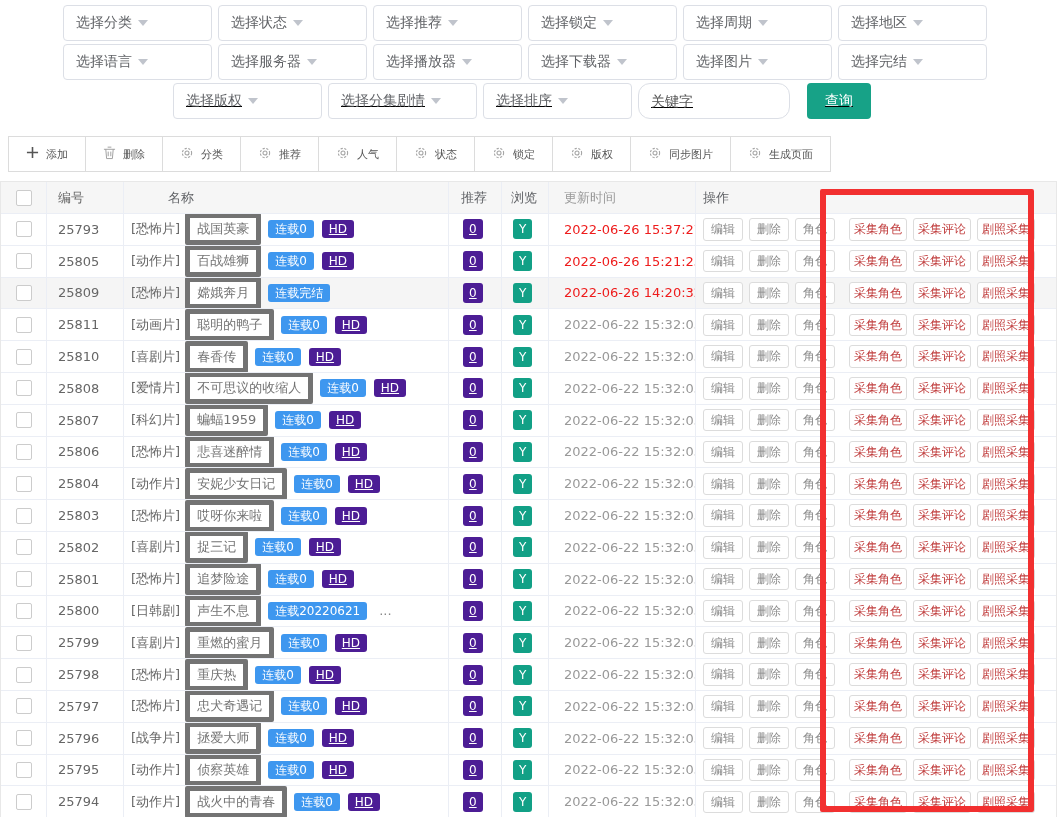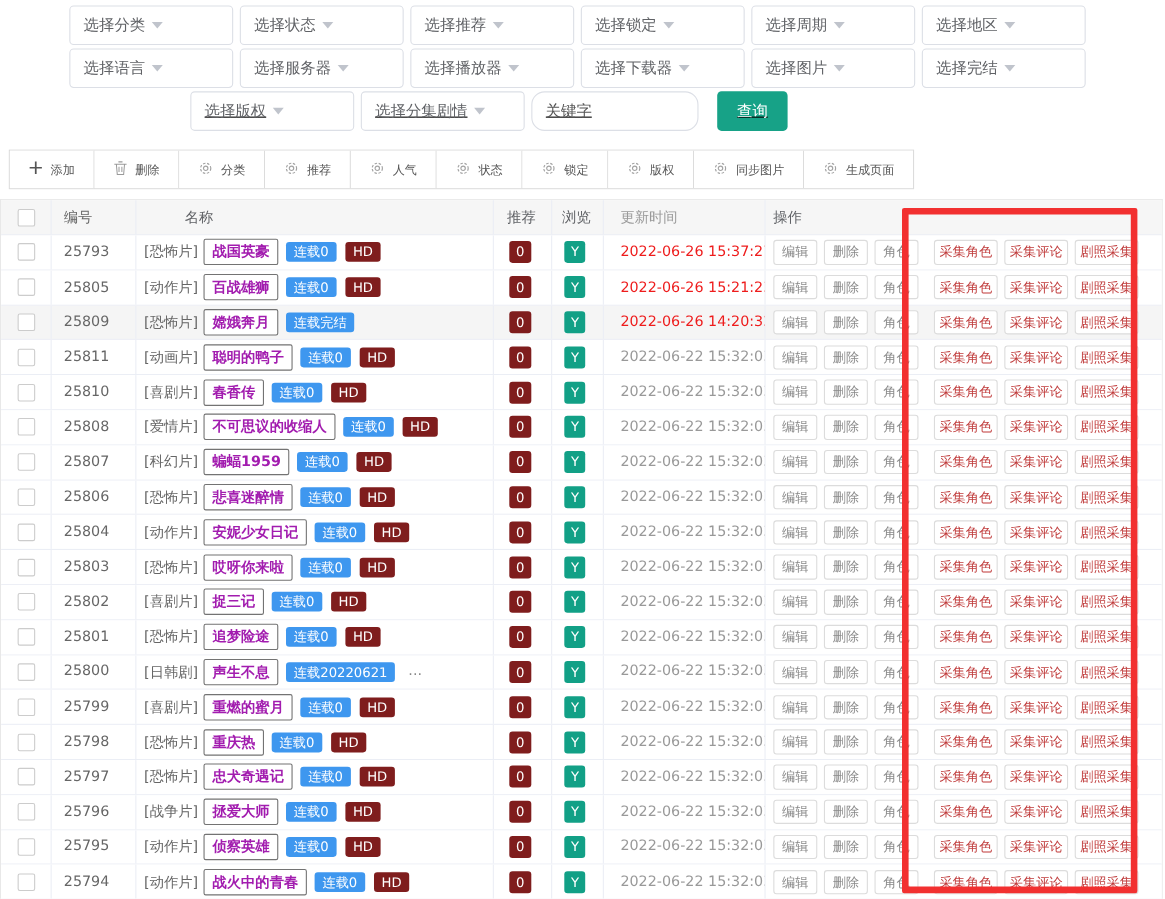--- a/index.html
+++ b/index.html
@@ -47,25 +47,25 @@
   .c-time  { width:147px; padding-left:15px; color:#999; }
   .c-op    { flex:1; padding-left:7px; gap:6px; }
   .head .c-name { padding-left:44px; }
   .head .c-rec  { padding-left:12px; }
   .head .c-view { padding-left:9px; }
   .time-red { color:#ee1c1c; }
 
   .checkbox { width:16px; height:16px; border:1px solid #ccc; border-radius:2px; background:#fff; cursor:pointer; }
 
   .cat { color:#666; margin-right:5px; }
-  .namebox { display:inline-block; border:1px solid #737373; border-radius:2px; background:#fff;
-    padding:2px 7px; color:#a21caf; margin-right:7px;font-weight:bold; }
+  .namebox { display:inline-block; border:5px solid #737373; border-radius:2px; background:#fff;
+    padding:2px 7px; color:#737373; margin-right:7px; }
   .badge { display:inline-block; border-radius:3px; color:#fff; font-size:12px; padding:3px 7px; line-height:1; }
   .b-blue { background:#3e97ef; margin-right:8px; }
-  .b-orange { background:#7f1d1d; }
+  .b-orange { background:#4c1d95;text-decoration:underline; }
   .b-teal { background:#12a086; }
   .sq { padding:4px 6px; }
   .ellipsis { color:#888; margin-left:4px; }
 
   .act { border:1px solid #dcdcdc; background:#fff; border-radius:3px; font-size:12px;
     padding:3px 7px; color:#8a8a8a; cursor:pointer; line-height:1.2;
     font-family:"DejaVu Sans","Liberation Sans",sans-serif; white-space:nowrap; }
   .act.red { color:#c03c3c; padding:3px 4px; }
   .act.red.first { margin-left:8px; }
 
@@ -146,20 +146,24 @@
   <div class="fselect">
     <span class="flabel">选择版权</span>
     <span class="caret"></span>
   </div>
 
   <div class="fselect">
     <span class="flabel">选择分集剧情</span>
     <span class="caret"></span>
   </div>
 
+  <div class="fselect">
+    <span class="flabel">选择排序</span>
+    <span class="caret"></span>
+  </div>
 <input class="kw-input" placeholder="关键字" style="">
         <button class="search-btn">查询</button>
       </div>
   </div>
 
   <div class="toolbar" id="toolbar">
       <div class="tbtn">
         <span><svg width="13" height="13" viewBox="0 0 14 14">
             <path d="M7 1v12M1 7h12" stroke="#555" stroke-width="1.7" fill="none"></path>
           </svg></span>

